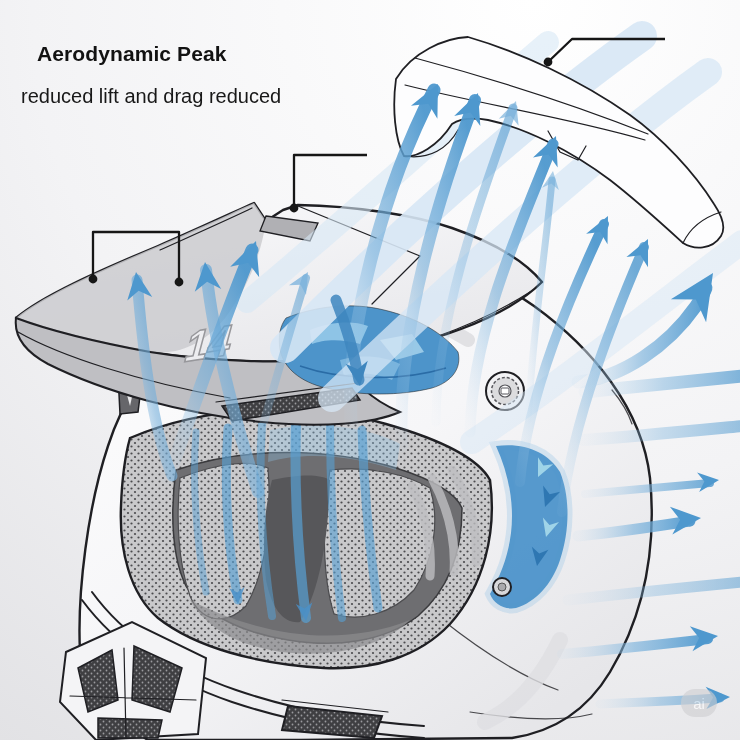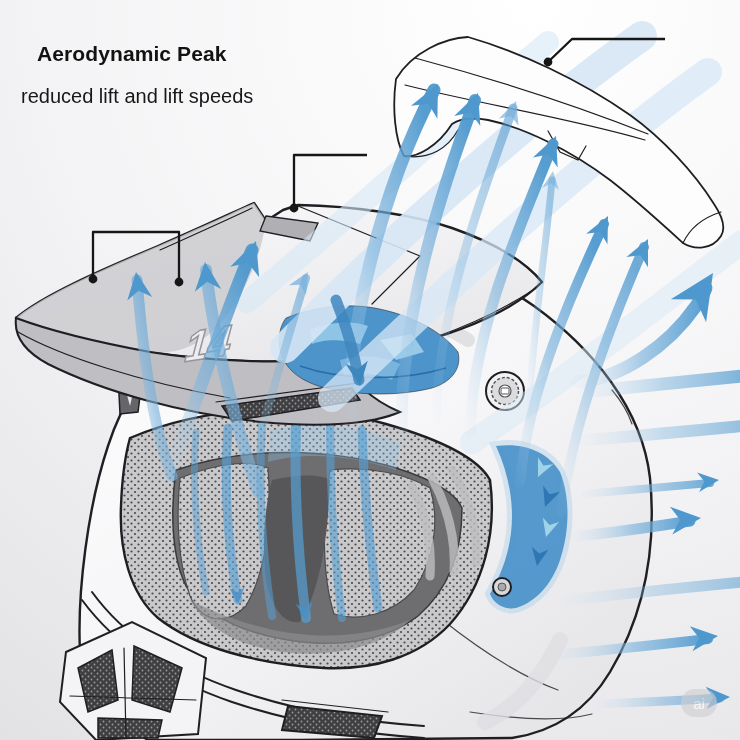--- a/index.html
+++ b/index.html
@@ -241,20 +241,20 @@
     </g>
     <g>
       <path class="callout" d="M294,208 L294,155 L367,155"></path>
       <circle class="cdot" cx="294" cy="208" r="4.4"></circle>
     </g>
   </g>
 </svg>
 
   <div class="header">
     <p class="title">Aerodynamic Peak</p>
-    <p class="subtitle">reduced lift and lift speeds</p>
+    <p class="subtitle">reduced lift and drag reduced</p>
   </div>
 
   <div class="watermark">
     <span>ai</span>
   </div>
 
 </div>
 
 </body></html>

